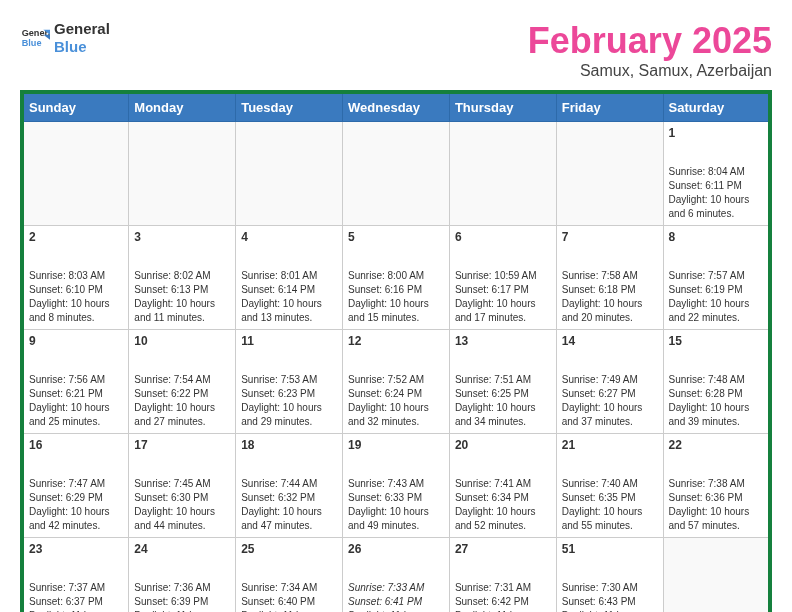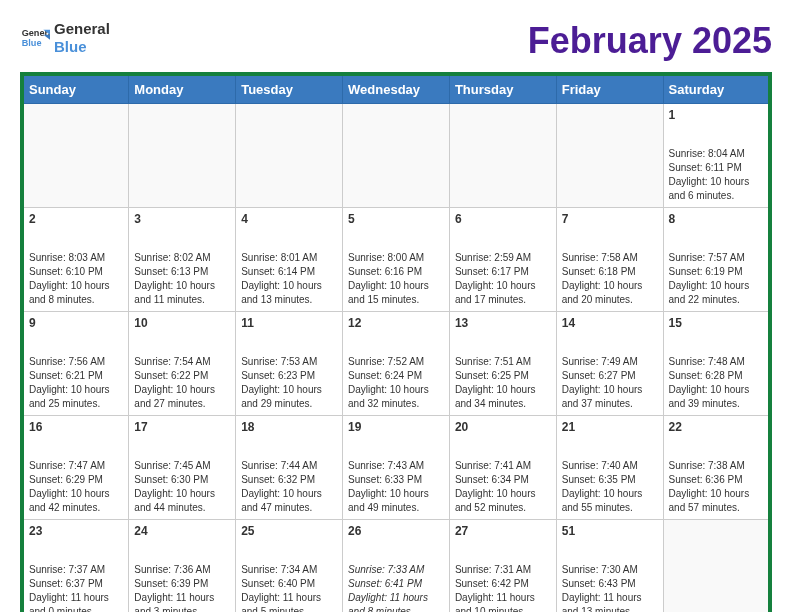--- a/index.html
+++ b/index.html
@@ -24,21 +24,21 @@
     .logo-icon {
       width: 30px;
       height: 30px;
     }
     .title-section {
       text-align: right;
     }
     .calendar-title {
       font-size: 36px;
       font-weight: bold;
-      color: #4c1d95;
+      color: #ec4899;
     }
     .calendar-subtitle {
       font-size: 16px;
       color: #444;
     }
     table {
       width: 100%;
       border-collapse: collapse;
       border: 4px solid #15803d;
     }
@@ -92,20 +92,21 @@
       <polygon points="28,8 36,14 36,8" fill="#4a90d9"></polygon>
       <polygon points="28,14 36,20 36,14" fill="#3a7abf"></polygon>
     </svg>
     <div style="line-height:1.2">
       <div style="font-size:15px;font-weight:bold;color:#333">General</div>
       <div style="font-size:15px;font-weight:bold;color:#4a90d9">Blue</div>
     </div>
   </div>
   <div class="title-section">
     <div class="calendar-title">February 2025</div>
+    <div class="calendar-subtitle">Samux, Samux, Azerbaijan</div>
   </div>
 </div>
 
 <table>
   <thead>
     <tr>
     <th>Sunday</th>
         <th>Monday</th>
         <th>Tuesday</th>
         <th>Wednesday</th>
@@ -154,21 +155,21 @@
         </td>
         <td>
           <span class="day-num">5</span>
           <div class="day-info" style="white-space: pre-line;">Sunrise: 8:00 AM
 Sunset: 6:16 PM
 Daylight: 10 hours
 and 15 minutes.</div>
         </td>
         <td>
           <span class="day-num">6</span>
-          <div class="day-info" style="white-space: pre-line;">Sunrise: 2:59 AM
+          <div class="day-info" style="white-space: pre-line;">Sunrise: 10:59 AM
 Sunset: 6:17 PM
 Daylight: 10 hours
 and 17 minutes.</div>
         </td>
         <td>
           <span class="day-num">7</span>
           <div class="day-info" style="white-space: pre-line;">Sunrise: 7:58 AM
 Sunset: 6:18 PM
 Daylight: 10 hours
 and 20 minutes.</div>

